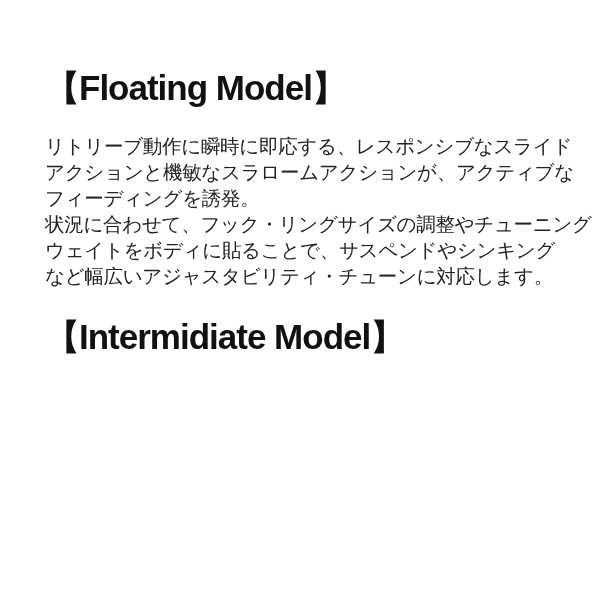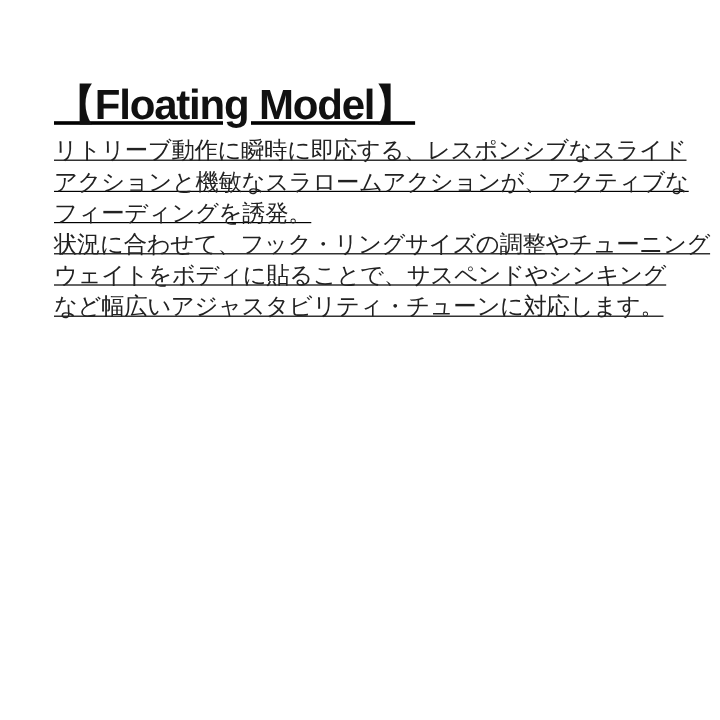--- a/index.html
+++ b/index.html
@@ -12,39 +12,38 @@
     background: #ffffff;
     overflow: hidden;
     font-family: "Liberation Sans", "DejaVu Sans", sans-serif;
   }
   .page {
     box-sizing: border-box;
     width: 600px;
     height: 600px;
     padding: 70px 20px 0 45px;
     background: #ffffff;
-    text-decoration: underline;
   }
   .section {
     margin: 0;
   }
   .section + .section {
     margin-top: 30px;
   }
   .section-heading {
     margin: 0;
     font-size: 35px;
     line-height: 1.0;
     font-weight: 700;
     letter-spacing: -1px;
     color: #111111;
     white-space: pre;
   }
   .section-body {
-    margin: 8px 0 0 0;
+    margin: 28px 0 0 0;
     font-size: 19.5px;
     line-height: 26px;
     font-weight: 400;
     letter-spacing: -0.3px;
     color: #222222;
     white-space: pre;
   }
 </style>
 </head>
 <body>
@@ -55,15 +54,16 @@
     <h1 class="section-heading">【Floating Model】</h1>
     <p class="section-body">リトリーブ動作に瞬時に即応する、レスポンシブなスライド
 アクションと機敏なスラロームアクションが、アクティブな
 フィーディングを誘発。
 状況に合わせて、フック・リングサイズの調整やチューニング
 ウェイトをボディに貼ることで、サスペンドやシンキング
 など幅広いアジャスタビリティ・チューンに対応します。</p>
   </div>
 
   <div class="section">
+    <h1 class="section-heading">【Intermidiate Model】</h1>
   </div>
 
 </div>
 
 </body></html>

